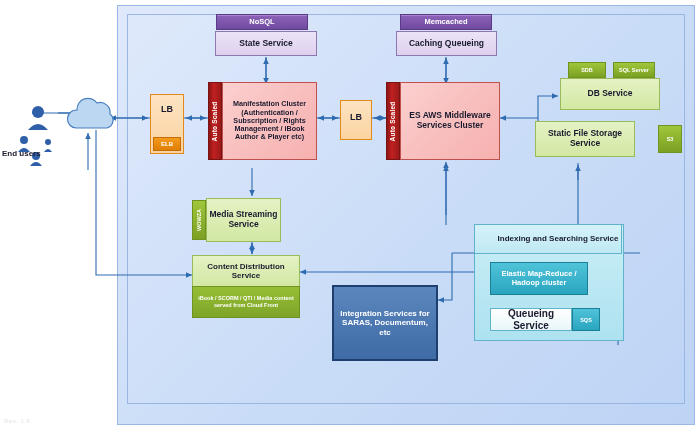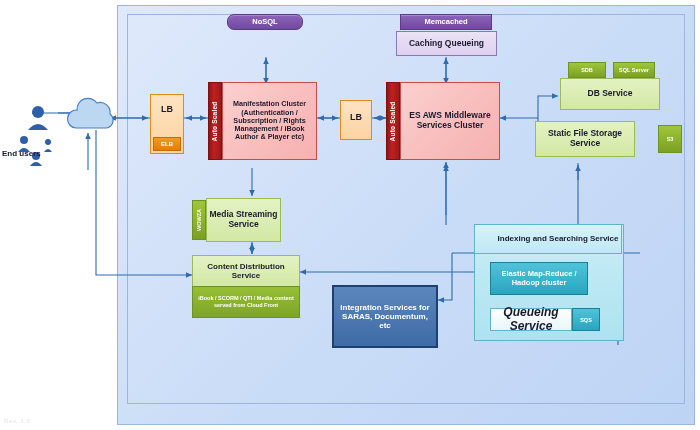--- a/index.html
+++ b/index.html
@@ -134,21 +134,21 @@
     color:#1a1a2e;font-size:8px;padding-left:20px;
   }
   .teal-box{
     background:linear-gradient(180deg,#4fc3d9 0%,#2aa5c0 100%);
     border:1px solid #1b7f96;
     color:#ffffff;font-size:7.5px;
   }
   .white-box{
     background:linear-gradient(180deg,#ffffff 0%,#e8f6fa 100%);
     border:1px solid #5fb4cc;
-    color:#1a1a2e;font-size:12px;font-style:italic;
+    color:#1a1a2e;font-size:10px;
   }
   .sqs-tab{
     position:absolute;
     background:linear-gradient(180deg,#4fc3d9 0%,#2aa5c0 100%);
     border:1px solid #1b7f96;
     color:#ffffff;font-size:5.5px;font-weight:bold;
     display:flex;align-items:center;justify-content:center;
     box-sizing:border-box;
   }
 
@@ -241,21 +241,22 @@
       <circle cx="26" cy="58" r="4"></circle>
         <path d="M20,68 q6,-8 12,0 z"></path>
     </g>
   </svg>
   <div class="label-plain" style="left:2px;top:149px;">End users</div>
 
   <svg class="art" style="left:62px;top:88px;width:54px;height:52px;">
     <path d="M14,40 a9,9 0 0,1 1,-18 a11,11 0 0,1 20,-7 a10,10 0 0,1 13,11 a8,8 0 0,1 -3,14 z" fill="#bcd7f2" stroke="#4a7fc1" stroke-width="1.2"></path>
   </svg>
 
-  <div class="node purple-hdr" style="left:227px;top:14px;width:76px;height:16px;border-radius:7px;">NoSQL</div>
+  <div class="node purple-hdr" style="left:216px;top:14px;width:92px;height:16px;">NoSQL</div>
+  <div class="node purple-body" style="left:215px;top:31px;width:102px;height:25px;">State Service</div>
 
   <div class="node purple-hdr" style="left:400px;top:14px;width:92px;height:16px;text-align:right;">Memcached</div>
   <div class="node purple-body" style="left:396px;top:31px;width:101px;height:25px;">Caching Queueing</div>
 
   <div class="node orange-lb" style="left:150px;top:94px;width:34px;height:60px;">
     <span>LB</span>
     <span class="elb-tab">ELB</span>
   </div>
 
   <div class="autoscale-bar" style="left:208px;top:82px;width:14px;height:78px;">
@@ -280,21 +281,21 @@
   <div class="green-tab" style="left:658px;top:125px;width:24px;height:28px;">S3</div>
 
   <div class="green-tab vert" style="left:192px;top:200px;width:14px;height:40px;">
     <span>WOWZA</span>
   </div>
   <div class="node green-body" style="left:206px;top:198px;width:75px;height:44px;">Media Streaming Service</div>
 
   <div class="node green-body" style="left:192px;top:255px;width:108px;height:32px;font-size:8px;padding:0 3px;">Content Distribution Service</div>
   <div class="green-foot" style="left:192px;top:286px;width:108px;height:32px;">iBook / SCORM / QTI / Media content served from Cloud Front</div>
 
-  <div class="node blue-dark" style="left:332px;top:285px;width:106px;height:63px;padding:5px 4px;">Integration Services for SARAS, Documentum, etc</div>
+  <div class="node blue-dark" style="left:332px;top:285px;width:106px;height:76px;padding:5px 4px;">Integration Services for SARAS, Documentum, etc</div>
 
   <div class="cyan-panel" style="position:absolute;left:474px;top:224px;width:148px;height:115px;"></div>
   <div class="node cyan-hdr" style="left:474px;top:224px;width:148px;height:30px;">Indexing and Searching Service</div>
   <div class="node teal-box" style="left:490px;top:262px;width:98px;height:33px;padding:0 3px;">Elastic Map-Reduce / Hadoop cluster</div>
   <div class="node white-box" style="left:490px;top:308px;width:82px;height:23px;">Queueing Service</div>
   <div class="sqs-tab" style="left:572px;top:308px;width:28px;height:23px;">SQS</div>
 
   <div class="watermark">Rev. 1.0</div>
 
 </div>

